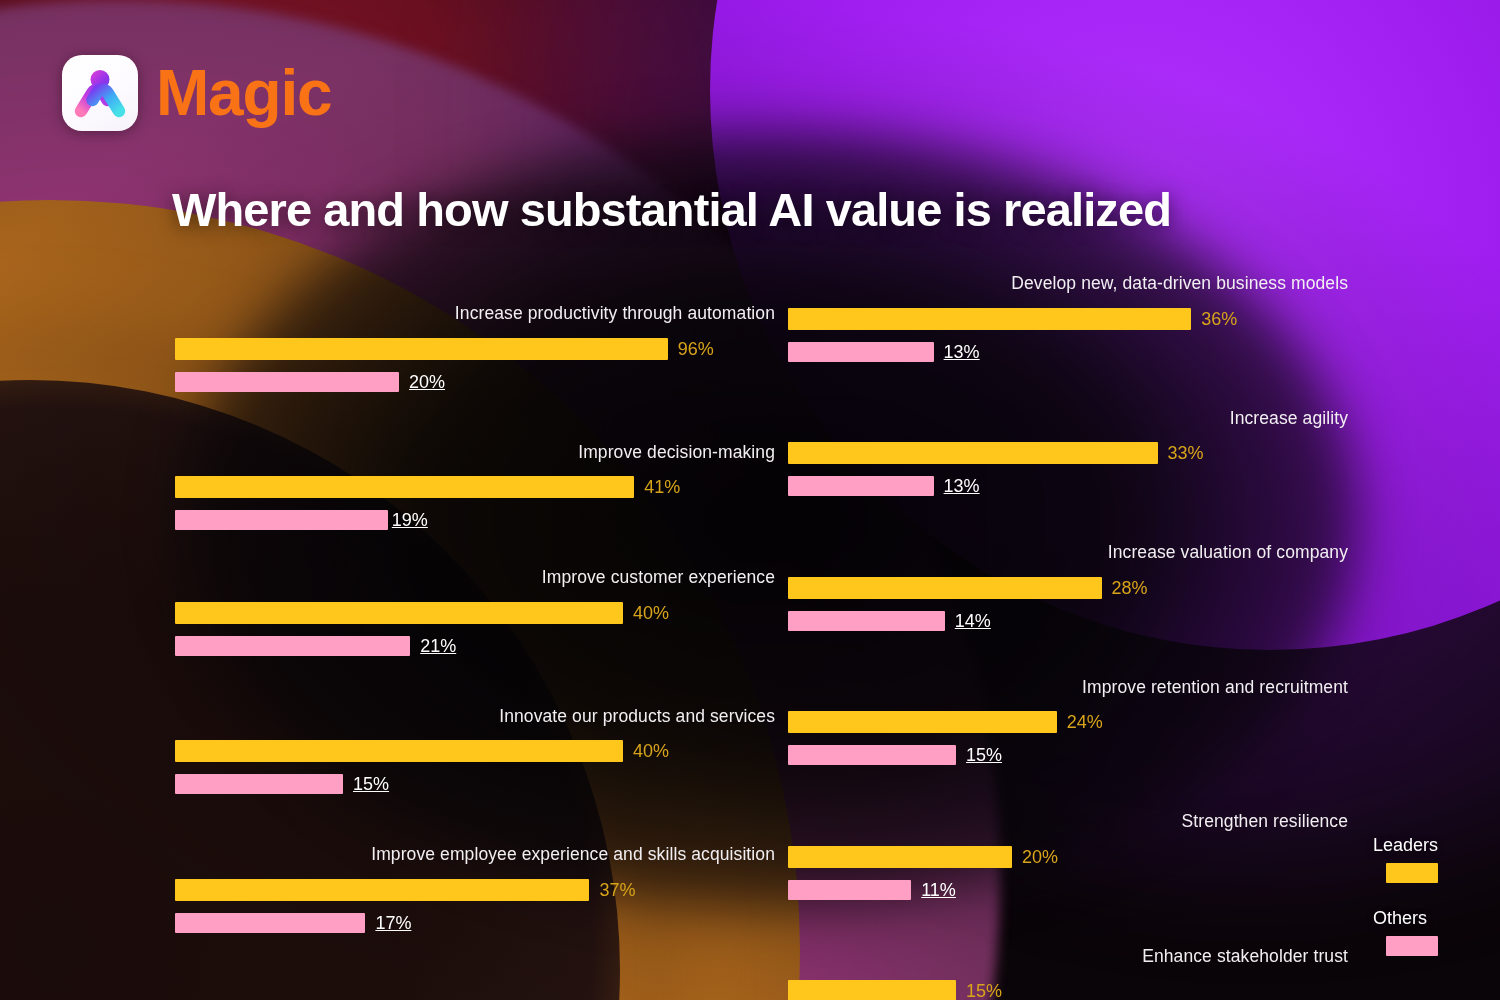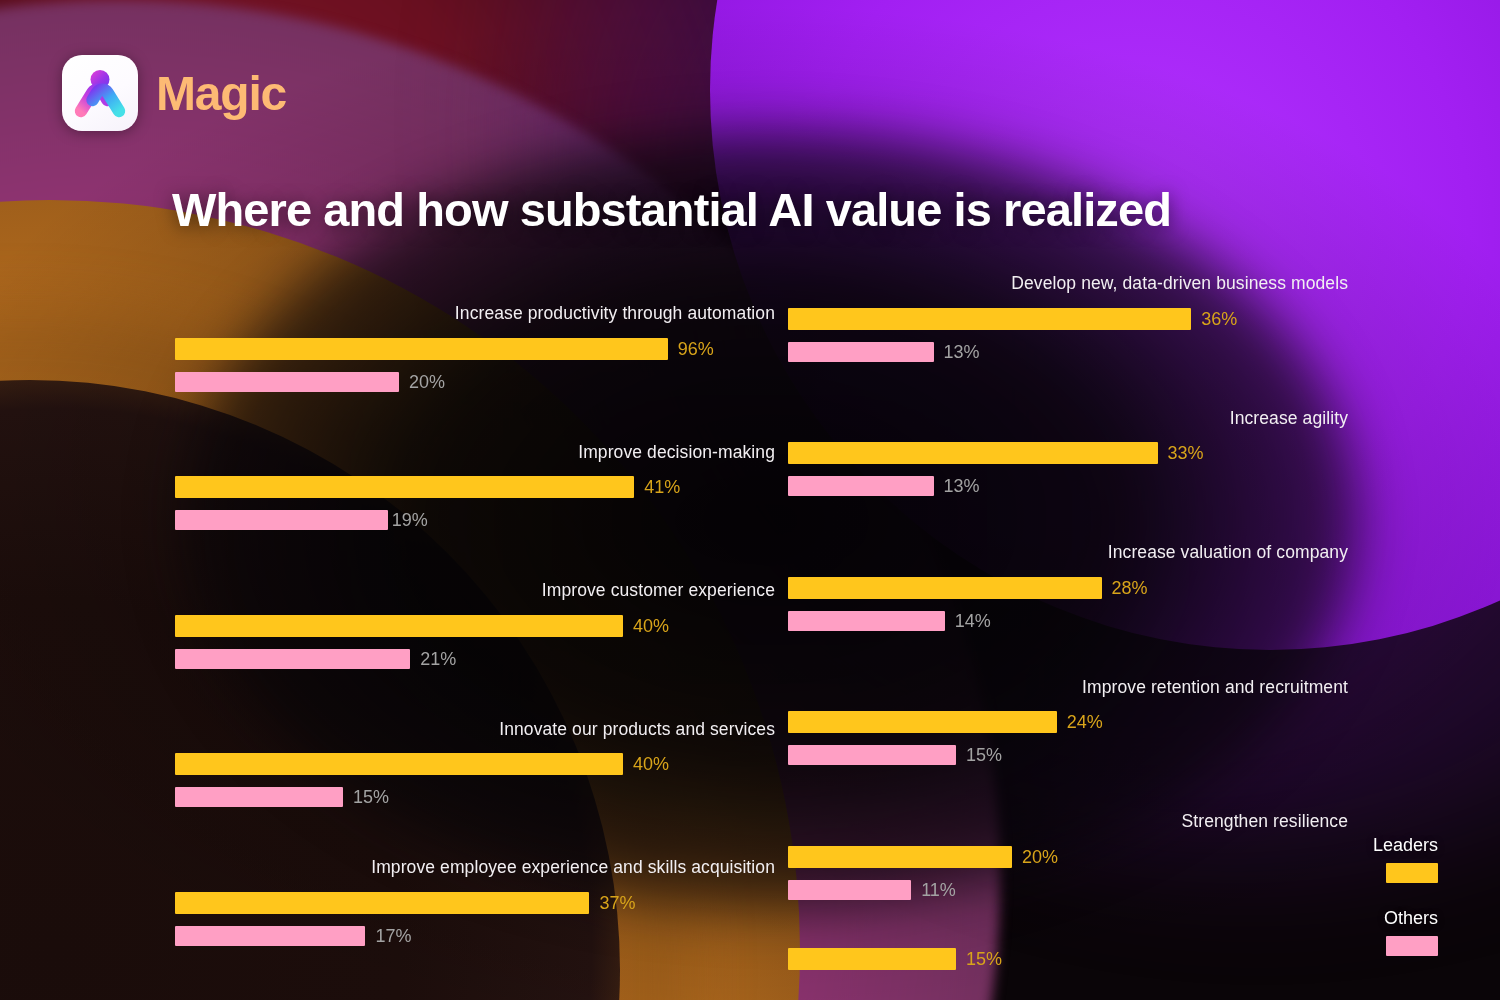--- a/index.html
+++ b/index.html
@@ -86,21 +86,21 @@
   
   .brand { position:absolute; left:62px; top:55px; display:flex; align-items:center; gap:18px; }
   .logo-tile {
     width:76px; height:76px; border-radius:20px;
     background:linear-gradient(150deg,#ffffff 0%,#fdfbff 55%,#f6f2fb 100%);
     box-shadow:0 2px 14px rgba(0,0,0,.35);
     position:relative; overflow:hidden;
   }
   .logo-tile svg { position:absolute; left:0; top:0; }
   .brand-name {
-    color:#fdba74; font-size:48px; font-weight:700; letter-spacing:-1.2px;
+    color:#f97316; font-size:64px; font-weight:700; letter-spacing:-1.2px;
     font-family:"Liberation Sans", sans-serif;
   }
 
   
   .page-title {
     position:absolute; left:172px; top:182px;
     color:#ffffff; font-size:47px; font-weight:700; letter-spacing:-.9px;
     white-space:nowrap;
     text-shadow:0 2px 18px rgba(0,0,0,.55);
   }
@@ -114,28 +114,28 @@
   .group-label {
     color:#f2eff2; font-size:17.5px; font-weight:400; letter-spacing:.1px;
     white-space:nowrap; line-height:1;
   }
   .bar-row { display:flex; align-items:center; }
   .bar { display:block; border-radius:1px; }
   .bar-leader { height:22px; background:#FFC61C; box-shadow:0 0 0 rgba(0,0,0,0); }
   .bar-other  { height:20px; background:#FF9FC4; }
   .bar-value { font-size:18px; line-height:1; white-space:nowrap; }
   .val-leader { color:#D8A41A; }
-  .val-other  { color:#a3a3a3; }
+  .val-other  { color:#ffffff;text-decoration:underline; }
 
   .row-leader { margin-top:15px; }
   .row-other  { margin-top:12px; }
   .group + .group { margin-top:0; }
 
   
-  .legend { position:absolute; right:62px; bottom:44px; text-align:right;margin-left:43px; }
+  .legend { position:absolute; right:62px; bottom:44px; text-align:left;margin-left:43px; }
   .legend-item + .legend-item { margin-top:26px; }
   .legend-label {
     color:#ffffff; font-size:18px; font-weight:400; line-height:1; margin-bottom:9px;
     text-shadow:0 1px 6px rgba(0,0,0,.5);
   }
   .legend-swatch { width:52px; height:20px; margin-left:auto; border-radius:1px; }
   .sw-leader { background:#FFC61C; }
   .sw-other  { background:#FF9FC4; }
 </style>
 </head>
@@ -201,21 +201,21 @@
         <div class="group-label">Improve decision-making</div>
         <div class="bar-row row-leader">
           <div class="bar bar-leader" style="width: 459.2px;"></div>
           <span class="bar-value val-leader" style="margin-left: 10px;">41%</span>
         </div>
         <div class="bar-row row-other">
           <div class="bar bar-other" style="width: 212.8px;"></div>
           <span class="bar-value val-other" style="margin-left: 4px;">19%</span>
         </div>
       </div>
-      <div class="group" style="margin-top: 52px;">
+      <div class="group" style="margin-top: 39px;">
         <div class="group-label">Improve customer experience</div>
         <div class="bar-row row-leader">
           <div class="bar bar-leader" style="width: 448px;"></div>
           <span class="bar-value val-leader" style="margin-left: 10px;">40%</span>
         </div>
         <div class="bar-row row-other">
           <div class="bar bar-other" style="width: 235.2px;"></div>
           <span class="bar-value val-other" style="margin-left: 10px;">21%</span>
         </div>
       </div>
@@ -293,20 +293,21 @@
         <div class="bar-row row-leader">
           <div class="bar bar-leader" style="width: 224px;"></div>
           <span class="bar-value val-leader" style="margin-left: 10px;">20%</span>
         </div>
         <div class="bar-row row-other">
           <div class="bar bar-other" style="width: 123.2px;"></div>
           <span class="bar-value val-other" style="margin-left: 10px;">11%</span>
         </div>
       </div>
       <div class="group" style="margin-top: 48px;">
+        <div class="group-label">Enhance stakeholder trust</div>
         <div class="bar-row row-leader">
           <div class="bar bar-leader" style="width: 168px;"></div>
           <span class="bar-value val-leader" style="margin-left: 10px;">15%</span>
         </div>
       </div>
     </div>
 
   <div class="legend">
     <div class="legend-item">
       <div class="legend-label">Leaders</div>

